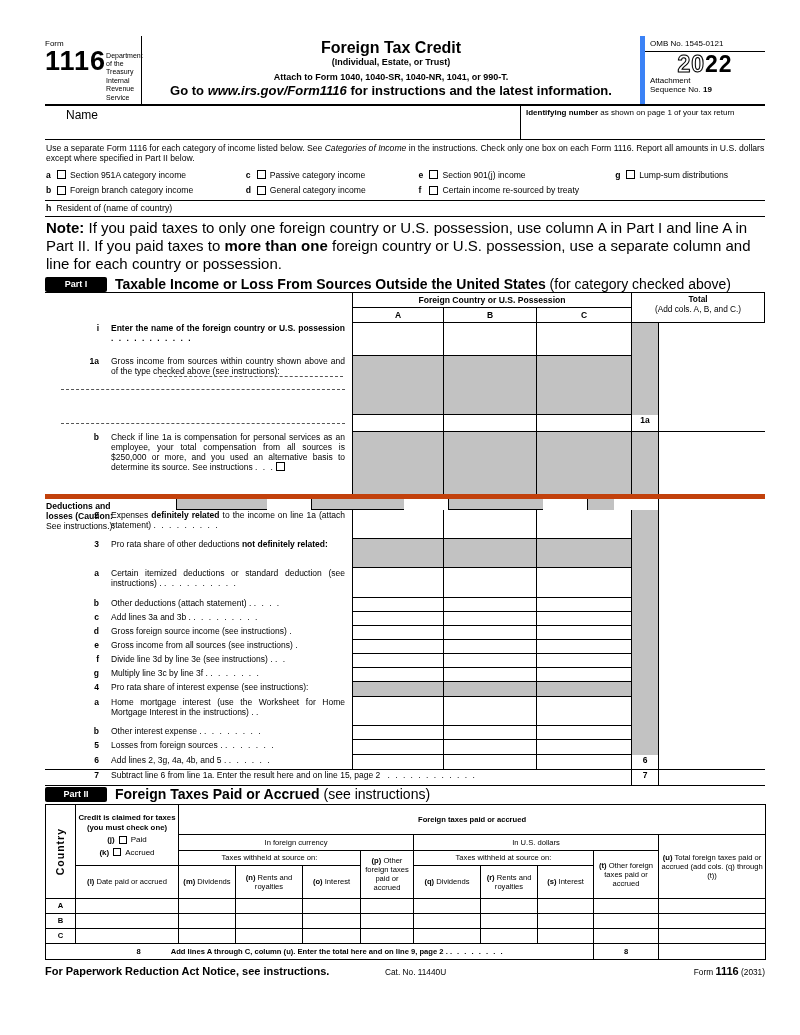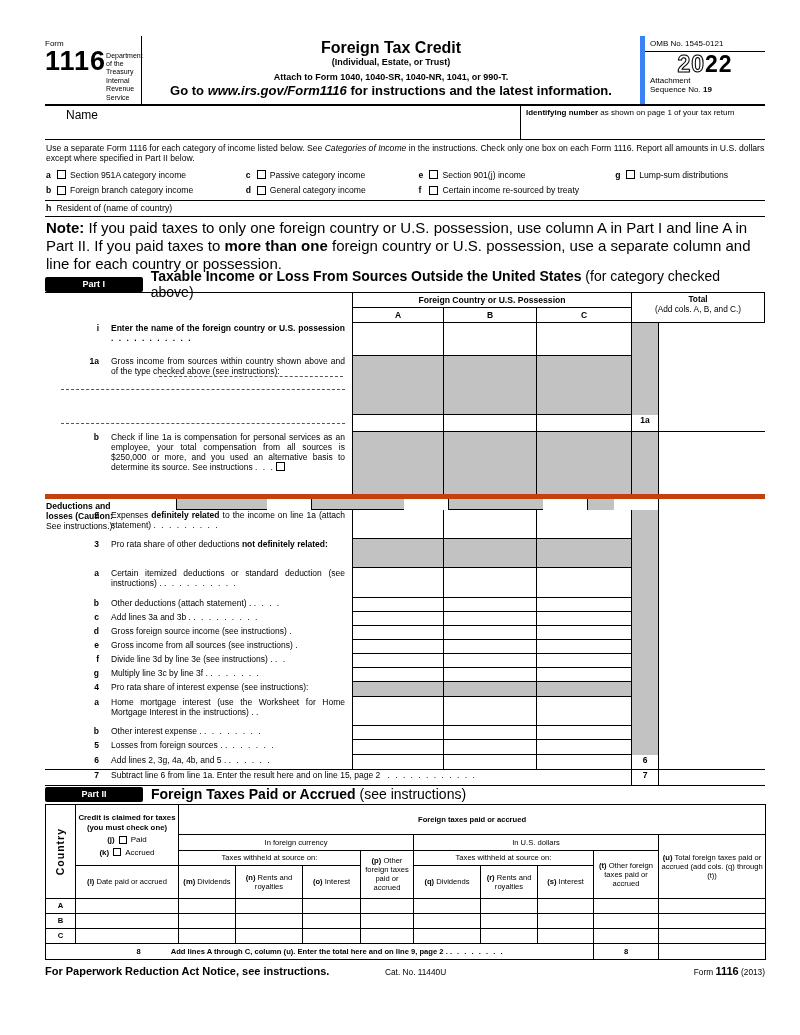--- a/index.html
+++ b/index.html
@@ -43,21 +43,21 @@
   .cat-col.c1{width:200px} .cat-col.c2{width:173px} .cat-col.c3{width:197px} .cat-col.c4{width:150px}
   .cat { display:flex; align-items:center; gap:4px; font-size:8.6px; }
   .cat .ltr { font-weight:bold; width:7px; }
   .cbx { display:inline-block; width:9px; height:9px; border:1px solid #000; background:#fff; flex:0 0 auto; }
   .h-row { border-top:1px solid #000; border-bottom:1px solid #000; padding:2px 0 2px 1px; font-size:8.8px; margin-top:3px; }
   .h-row .ltr { font-weight:bold; margin-right:5px; }
   .note { padding:2px 0 3px 1px; font-size:15px; }
 
   
   .pbanner { display:flex; align-items:center; height:16px; margin-top:1px; }
-  .ptag { background:#000; color:#fff; font-weight:bold; font-size:9px; width:98px; text-align:center; padding:2px 0; border-radius:2px; margin-right:8px; }
+  .ptag { background:#000; color:#fff; font-weight:bold; font-size:9px; width:62px; text-align:center; padding:2px 0; border-radius:2px; margin-right:8px; }
   .ptitle { font-size:14px; }
 
   
   .p1 { width:720px; }
   .p1row { display:flex; align-items:stretch; }
   .desc { width:307px; display:flex; padding-right:7px; }
   .numcol { width:66px; text-align:right; padding-right:12px; font-weight:bold; flex:0 0 auto; }
   .dtext { flex:1; text-align:justify; }
   .dots { white-space:nowrap; word-spacing:3px; }
   .cA{width:91px} .cB{width:93px} .cC{width:95px} .cN{width:27px; text-align:center; font-weight:bold;} .cT{width:107px}
@@ -550,16 +550,16 @@
       <td colspan="9" class="l8d"><span>8</span><span class="l8t"><span>Add lines A through C, column (u). Enter the total here and on line 9, page 2 .</span> <span class="dots">. . . . . . . .</span></span></td>
       <td class="rowlbl">8</td>
       <td></td>
     </tr>
   </tbody>
     </table>
 
   <div class="footer">
     <div class="f-left">For Paperwork Reduction Act Notice, see instructions.</div>
     <div class="f-center">Cat. No. 11440U</div>
-    <div class="f-right"><span>Form </span><span class="fnum">1116</span><span> (2013)</span></div>
+    <div class="f-right"><span>Form </span><span class="fnum">1116</span><span> (2031)</span></div>
   </div>
 
 </div>
 
 </body></html>

